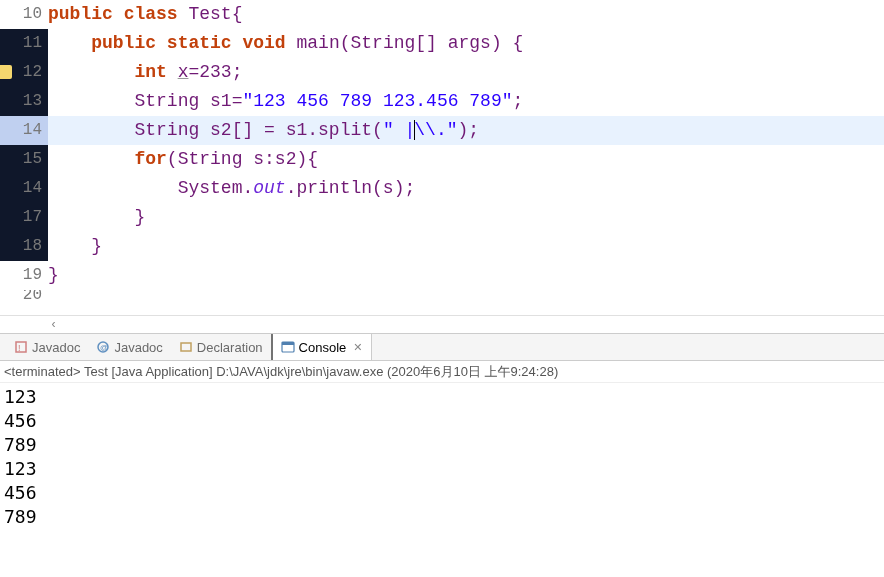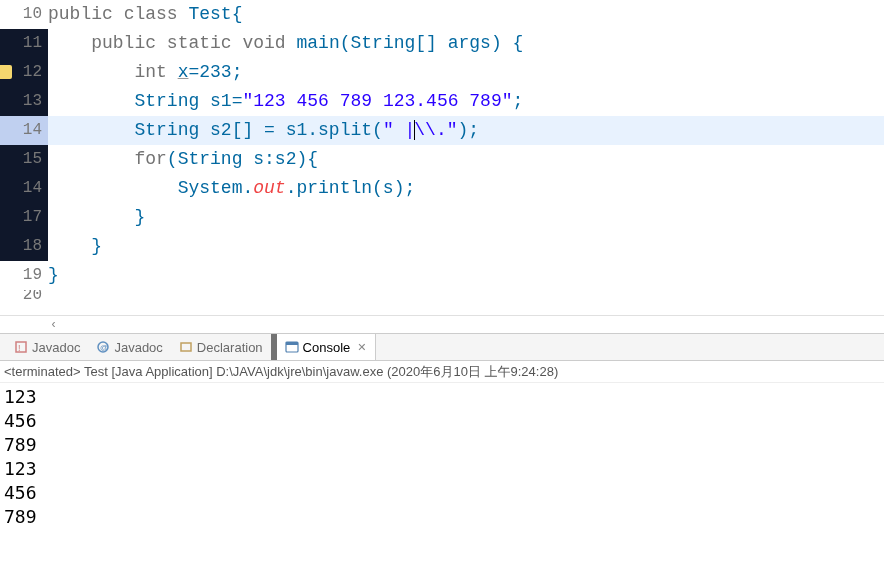--- a/index.html
+++ b/index.html
@@ -45,24 +45,24 @@
       flex: 1;
       position: relative;
     }
     .code-line {
       height: 29px;
       line-height: 29px;
       white-space: pre;
       font-size: 18px;
     }
     .code-line.hl { background: #e8f2fe; }
-    .kw { color: #737373; font-weight: normal; text-align: center; }
+    .kw { color: #c2410c; font-weight: bold; text-align: center; }
     .str { color: #2a00ff; }
-    .field { color: #ef4444; font-style: italic; }
-    .txt { color: #0369a1; margin-top: 29px; }
+    .field { color: #6d28d9; font-style: italic; }
+    .txt { color: #701a75; margin-top: 29px; }
     .underline { text-decoration: underline; text-decoration-color: #999; }
     .cursor {
       display: inline-block;
       width: 1px;
       height: 20px;
       background: #000;
       vertical-align: middle;
       margin: 0 -1px;
     }
     .h-scroll {
@@ -91,21 +91,21 @@
       display: flex;
       align-items: center;
       padding: 0 8px;
       height: 100%;
       color: #6a6a6a;
       gap: 4px;
     }
     .tab.active {
       background: #fff;
       color: #000;
-      border-left: 6px solid #737373;
+      border-left: 2px solid #737373;
       border-right: 1px solid #ccc;
     }
     .tab-icon {
       width: 14px;
       height: 14px;
       display: inline-flex;
       align-items: center;
       justify-content: center;
     }
     .close-x {

